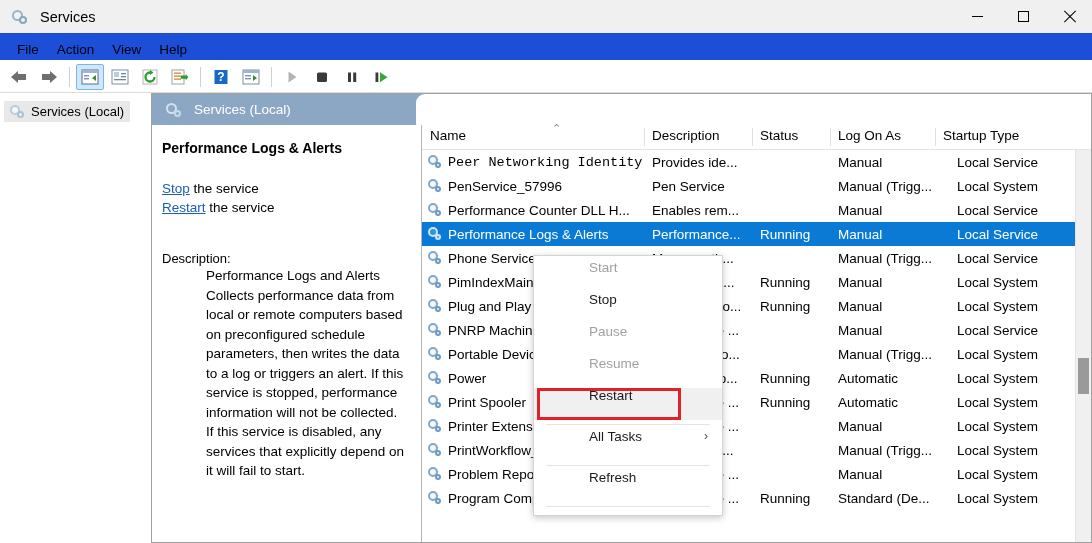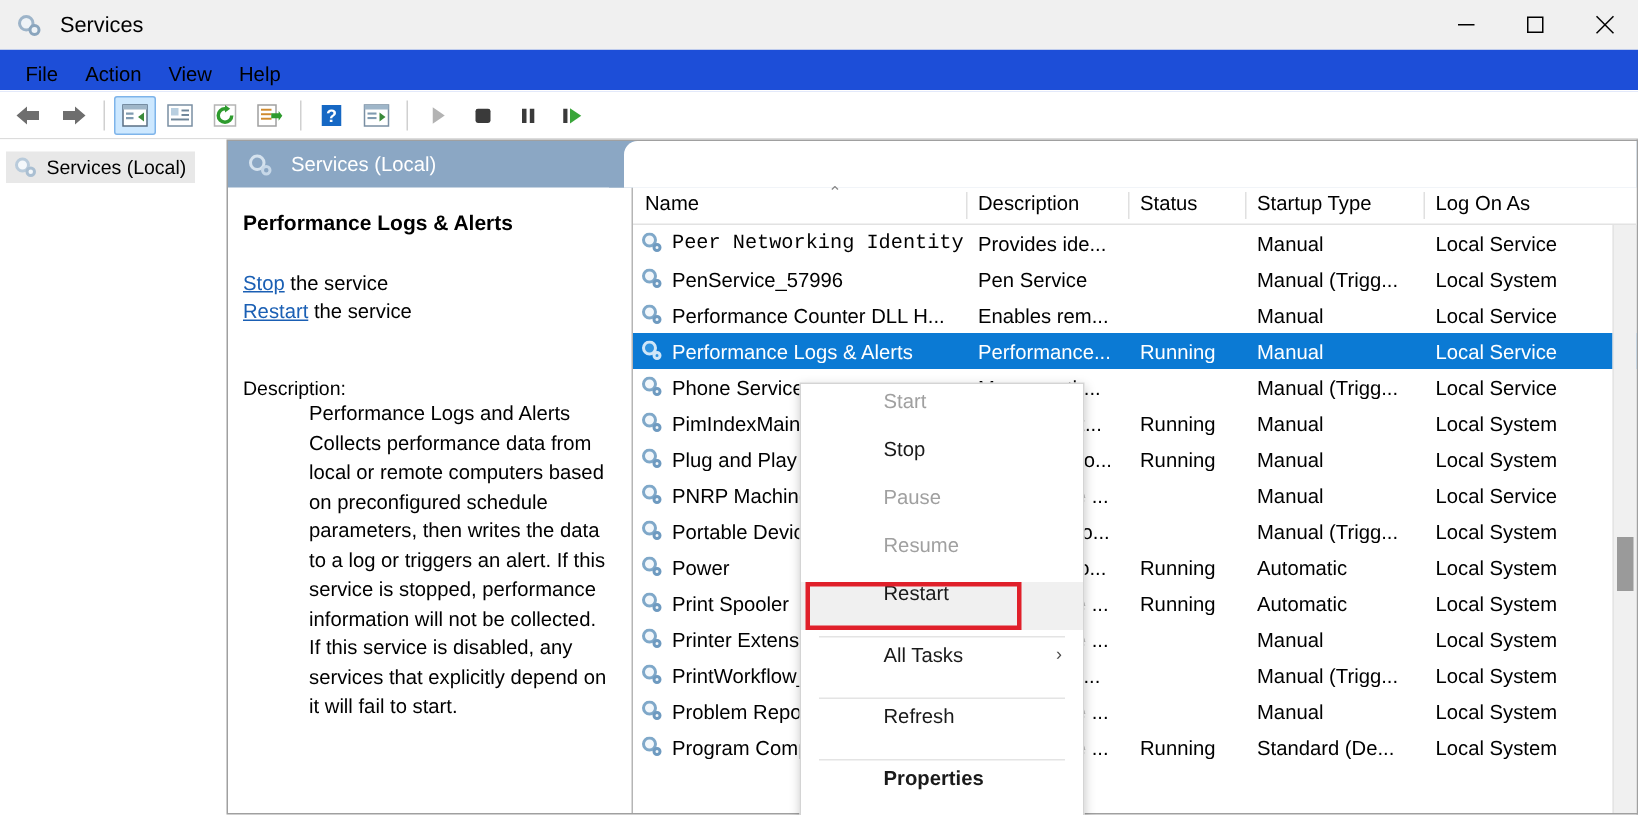--- a/index.html
+++ b/index.html
@@ -374,22 +374,22 @@
       </div>
 
       <div class="listpane">
         <div class="lheader">
           <div class="hcell" style="width:222px">
             <span>Name</span>
             <span class="sort-arrow">⌃</span>
           </div>
           <div class="hcell" style="width:108px">Description</div>
           <div class="hcell" style="width:78px">Status</div>
+          <div class="hcell" style="width:105px">Log On As</div>
           <div class="hcell" style="width:119px">Startup Type</div>
-          <div class="hcell" style="width:105px">Log On As</div>
         </div>
 
         <div class="rows" id="rows-host">
             <div class="row">
               <div class="cell name" style="width: 222px; font-family: Liberation Mono, monospace;">
                 <span class="svc-icon">
                   <i class="g1"></i>
                   <i class="g2"></i>
                 </span>
                 <span>Peer Networking Identity M...</span>
@@ -612,16 +612,13 @@
     <div class="msep"></div>
     <div class="mi">
       <span>All Tasks</span>
       <span class="sub-arrow">›</span>
     </div>
     <div class="msep"></div>
     <div class="mi">
       <span>Refresh</span>
     </div>
     <div class="msep"></div>
-    <div class="mi bold">
-      <span>Properties</span>
-    </div>
   </div>
 
 </body></html>

